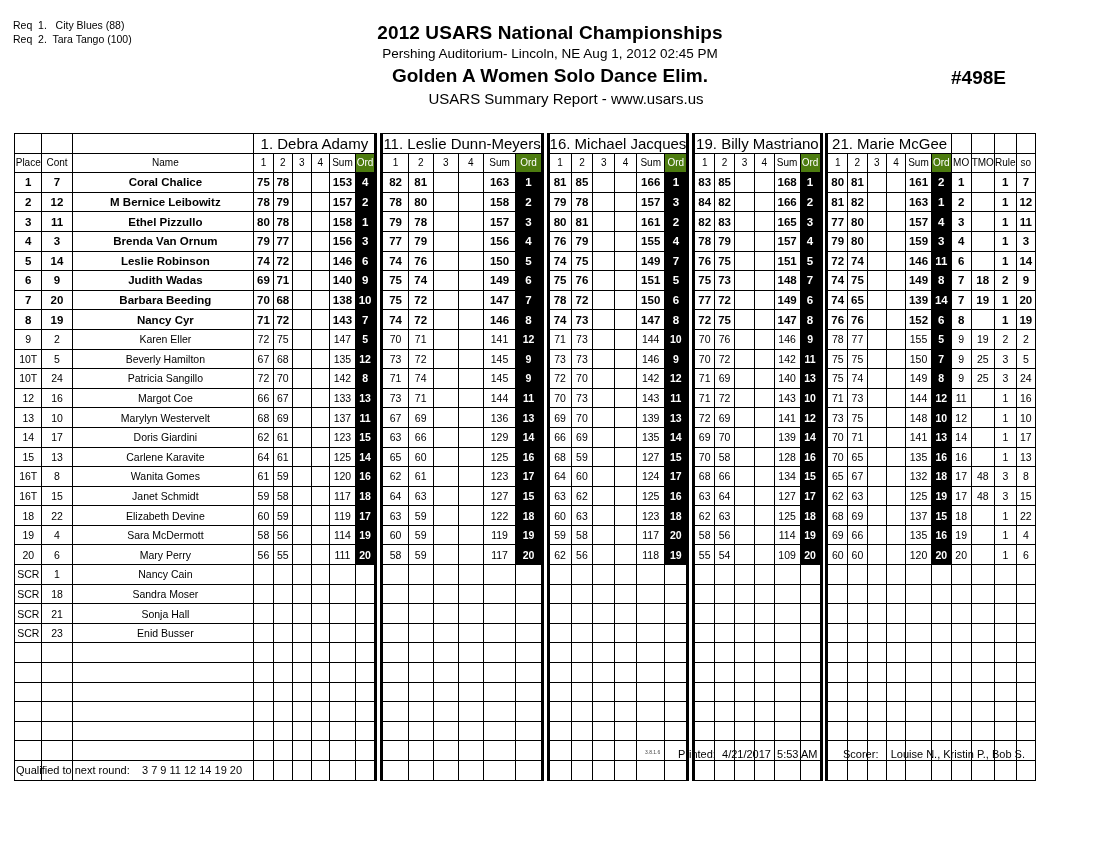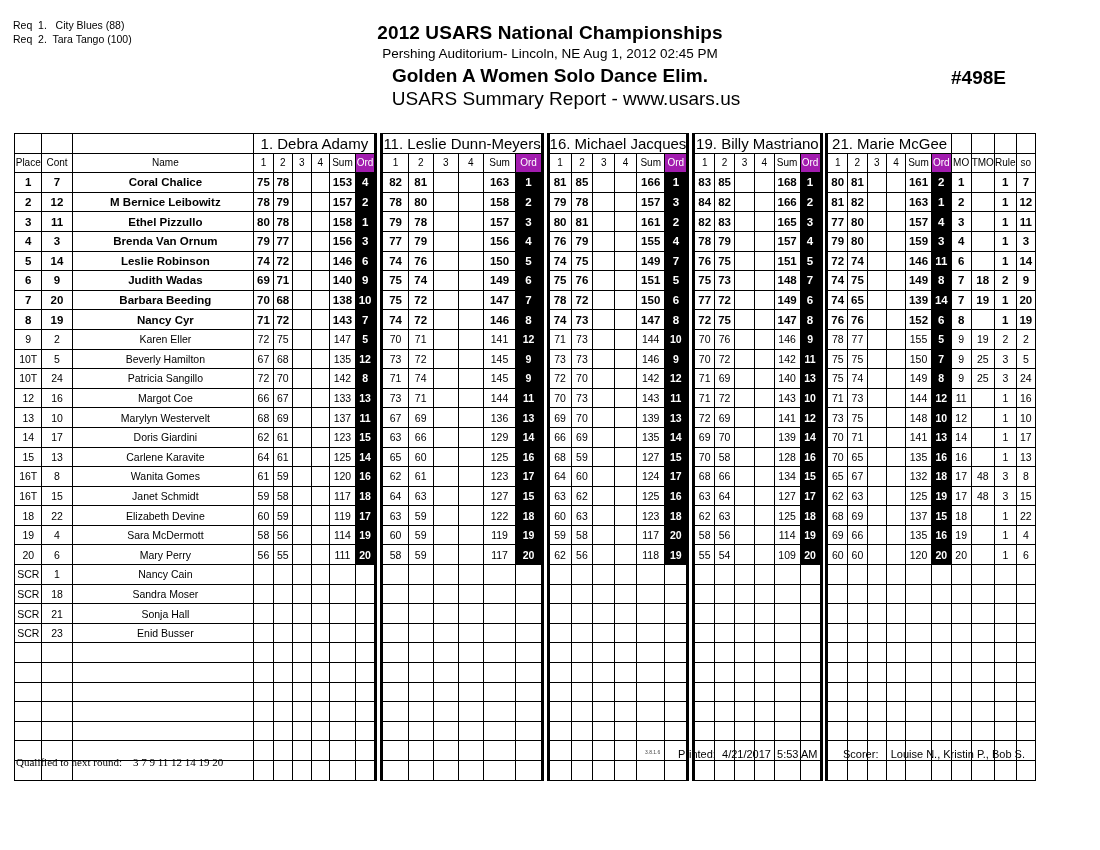--- a/index.html
+++ b/index.html
@@ -12,21 +12,21 @@
   }
   .page{position:relative;width:1036px;height:850px;}
 
   
   .req-block{position:absolute;left:13px;top:18px;font-size:10.5px;line-height:14px;}
   .req-line{white-space:pre;}
   .titles{position:absolute;left:0;top:22px;width:1100px;text-align:center;}
   .t1{font-size:19px;font-weight:bold;line-height:22px;letter-spacing:.1px;}
   .t2{font-size:13.5px;line-height:19px;}
   .t3{font-size:19px;font-weight:bold;line-height:25px;}
-  .t4{font-size:19px;line-height:21px;padding-left:32px;}
+  .t4{font-size:15px;line-height:21px;padding-left:32px;}
   .eventnum{position:absolute;right:30px;top:20px;font-size:19px;font-weight:bold;margin-top:47px;}
 
   
   table.grid{
     position:absolute;left:14px;top:133px;
     border-collapse:collapse;
     table-layout:fixed;
     font-size:10.5px;
   }
   table.grid td{
@@ -50,31 +50,31 @@
   .w-ord{width:19px;}
   .w-mo{width:20px;}
   .w-tmo{width:22px;}
   .w-rule{width:21px;}
   .w-so{width:20px;}
   .w-gap{width:4px;border-top:none !important;border-bottom:none !important;
          border-left:3px solid #000 !important;border-right:3px solid #000 !important;}
 
   .hdr{font-size:10px;}
   .ordcell{background:#000;color:#fff;font-weight:bold;}
-  .ordhdr{background:#a21caf;color:#fff;font-size:10px;}
+  .ordhdr{background:#4d7c0f;color:#fff;font-size:10px;}
   .qual td{font-weight:bold;font-size:11.5px;}
   .qual td.w-name{font-weight:bold;}
   .lastqual td{border-bottom:3px solid #000;}
   .headrow td{border-bottom:2px solid #000;}
   .topheadrow td{border-bottom:1px solid #000;}
   .firstdata td{border-top:2px solid #000;}
 
   
   .footer{position:absolute;left:0;top:748px;width:1100px;font-size:11px;}
-  .f-qual{position:absolute;left:16px;top:8px;white-space:pre;font-family:Liberation Serif, serif;}
+  .f-qual{position:absolute;left:16px;top:16px;white-space:pre;}
   .f-tiny{position:absolute;left:645px;top:1px;font-size:5px;color:#444;}
   .f-printed{position:absolute;left:678px;top:0;white-space:pre;}
   .f-scorer{position:absolute;left:843px;top:0;white-space:pre;}
 </style>
 </head>
 <body>
 
 <div class="page">
 
   <div class="req-block">

